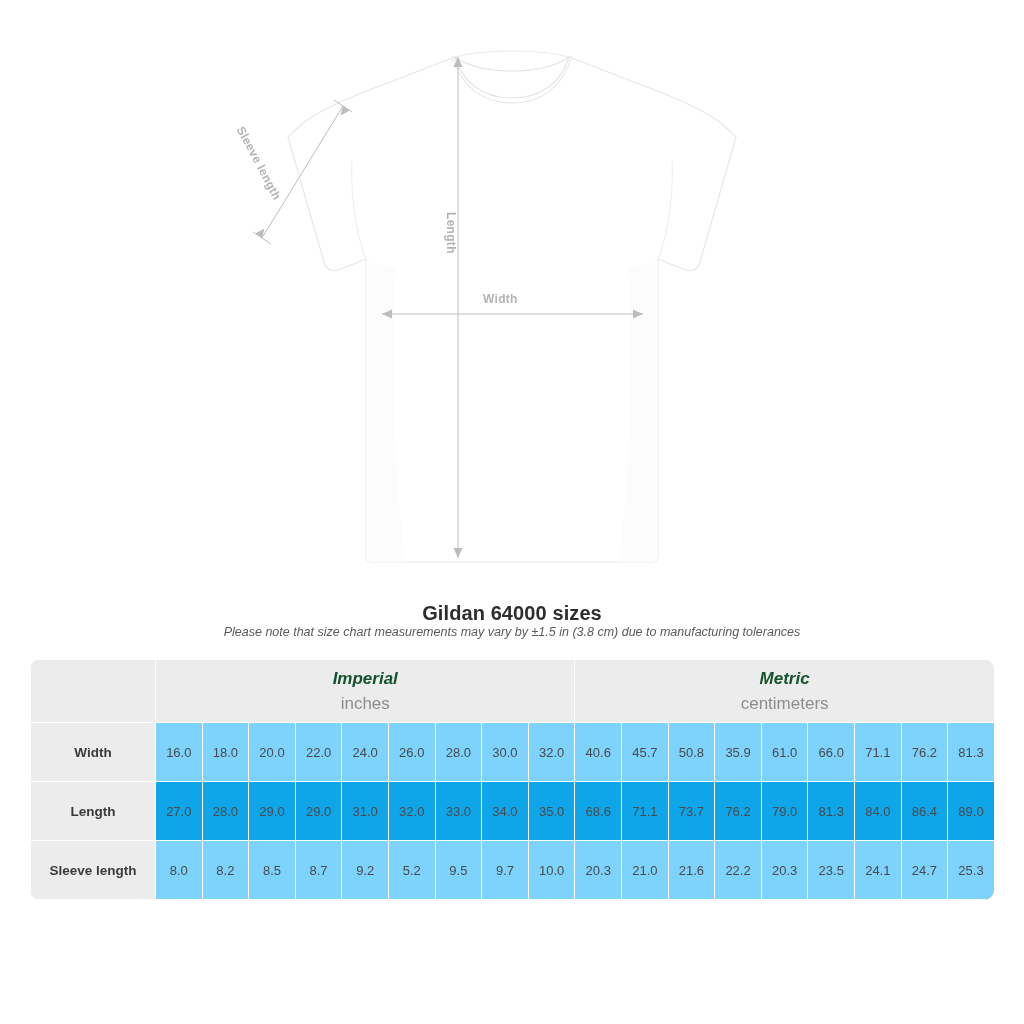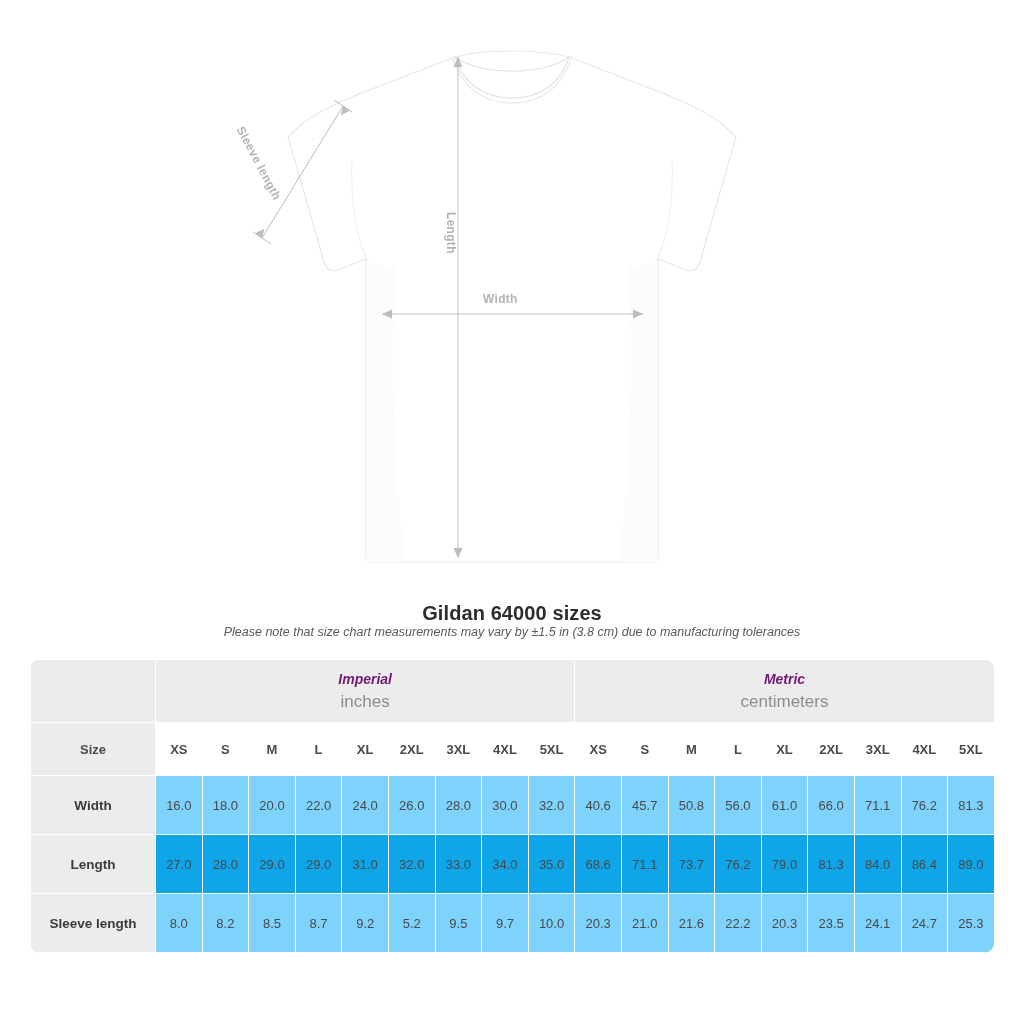--- a/index.html
+++ b/index.html
@@ -94,24 +94,24 @@
     font-size: 13px;
     color: #4a4a4a;
     padding: 0;
   }
   .unit-head {
     background: #ececec;
     height: 62px;
     padding-top: 6px;
   }
   .unit-head .unit-name {
-    font-size: 14px;
+    font-size: 17px;
     font-style: italic;
     font-weight: bold;
-    color: #701a75;
+    color: #14532d;
     display: block;
   }
   .unit-head .unit-sub {
     font-size: 17px;
     color: #8d8d8d;
     display: block;
     margin-top: 5px;
   }
   .corner-cell {
     background: #ececec;
@@ -231,57 +231,36 @@
           <td class="unit-head" colspan="9">
             <span class="unit-name">Imperial</span>
             <span class="unit-sub">inches</span>
           </td>
           <td class="unit-head" colspan="9">
             <span class="unit-name">Metric</span>
             <span class="unit-sub">centimeters</span>
           </td>
         </tr>
 
-        <tr class="head-row">
-          <td class="rowlabel">Size</td>
-          <td>XS</td>
-          <td>S</td>
-          <td>M</td>
-          <td>L</td>
-          <td>XL</td>
-          <td>2XL</td>
-          <td>3XL</td>
-          <td>4XL</td>
-          <td>5XL</td>
-          <td>XS</td>
-          <td>S</td>
-          <td>M</td>
-          <td>L</td>
-          <td>XL</td>
-          <td>2XL</td>
-          <td>3XL</td>
-          <td>4XL</td>
-          <td>5XL</td>
-        </tr>
 
         <tr class="data-row">
           <td class="rowlabel">Width</td>
           <td>16.0</td>
           <td>18.0</td>
           <td>20.0</td>
           <td>22.0</td>
           <td>24.0</td>
           <td>26.0</td>
           <td>28.0</td>
           <td>30.0</td>
           <td>32.0</td>
           <td>40.6</td>
           <td>45.7</td>
           <td>50.8</td>
-          <td>56.0</td>
+          <td>35.9</td>
           <td>61.0</td>
           <td>66.0</td>
           <td>71.1</td>
           <td>76.2</td>
           <td>81.3</td>
         </tr>
 
         <tr class="data-row alt">
           <td class="rowlabel">Length</td>
           <td>27.0</td>

